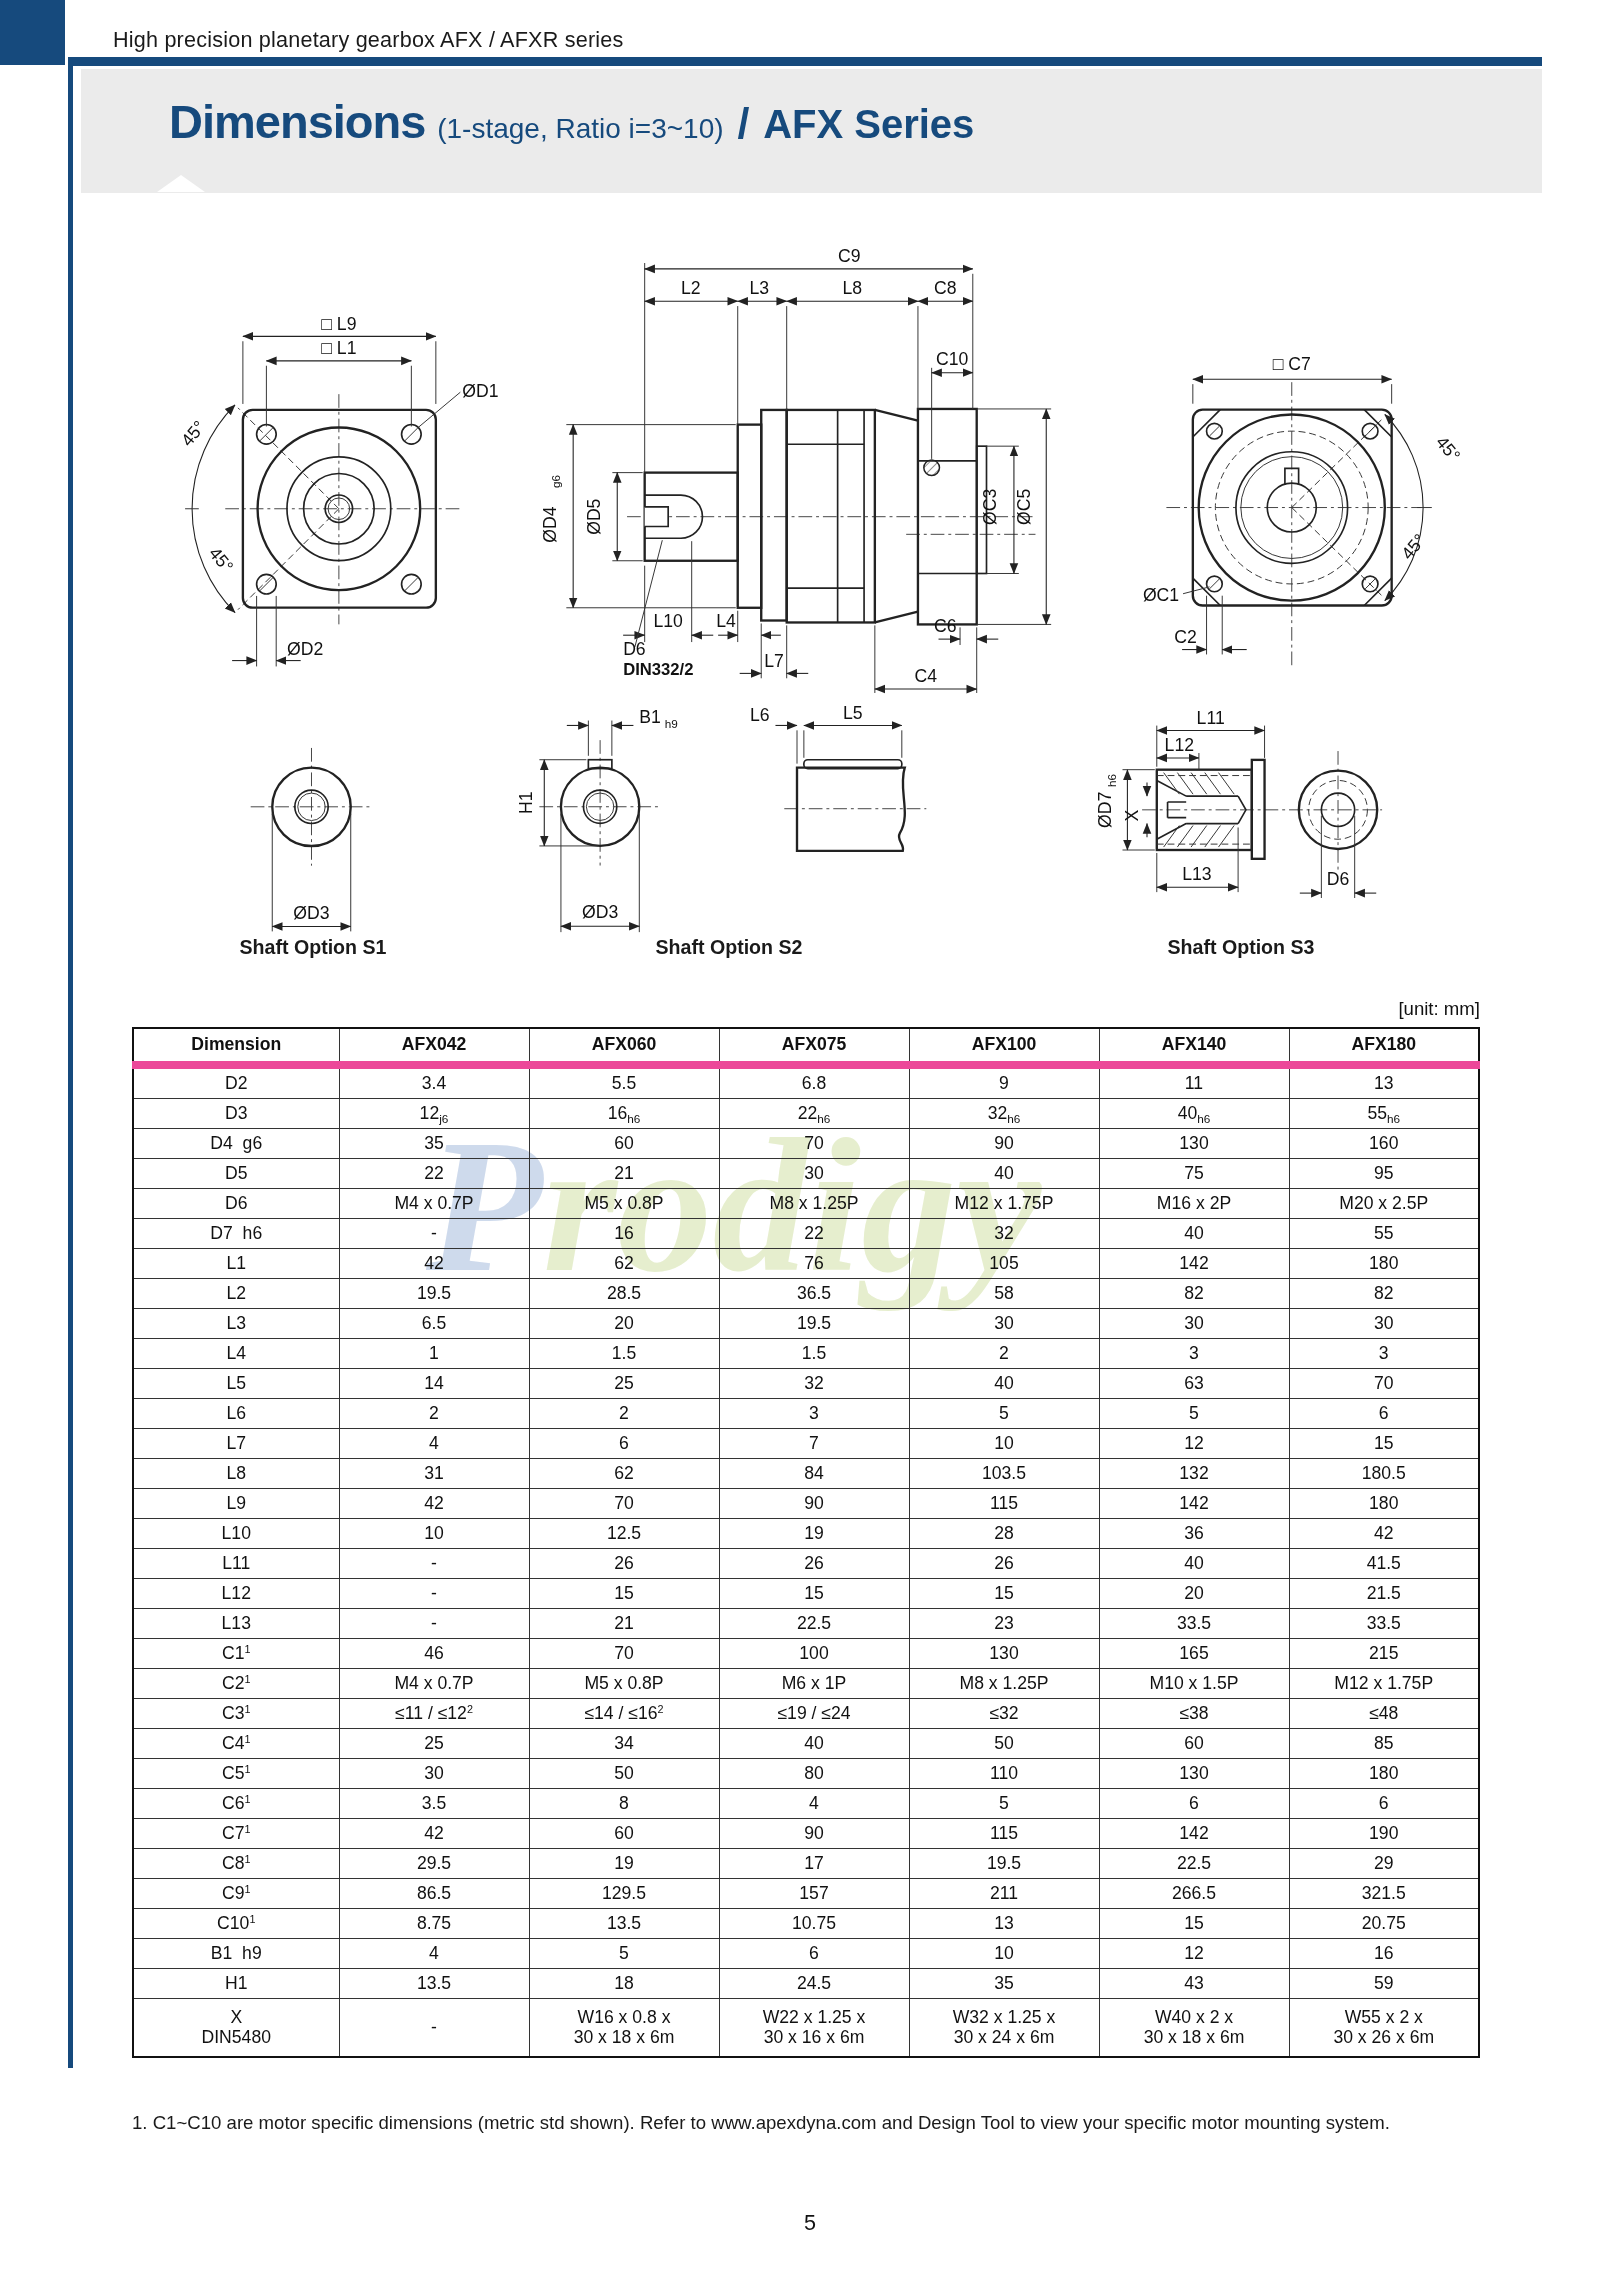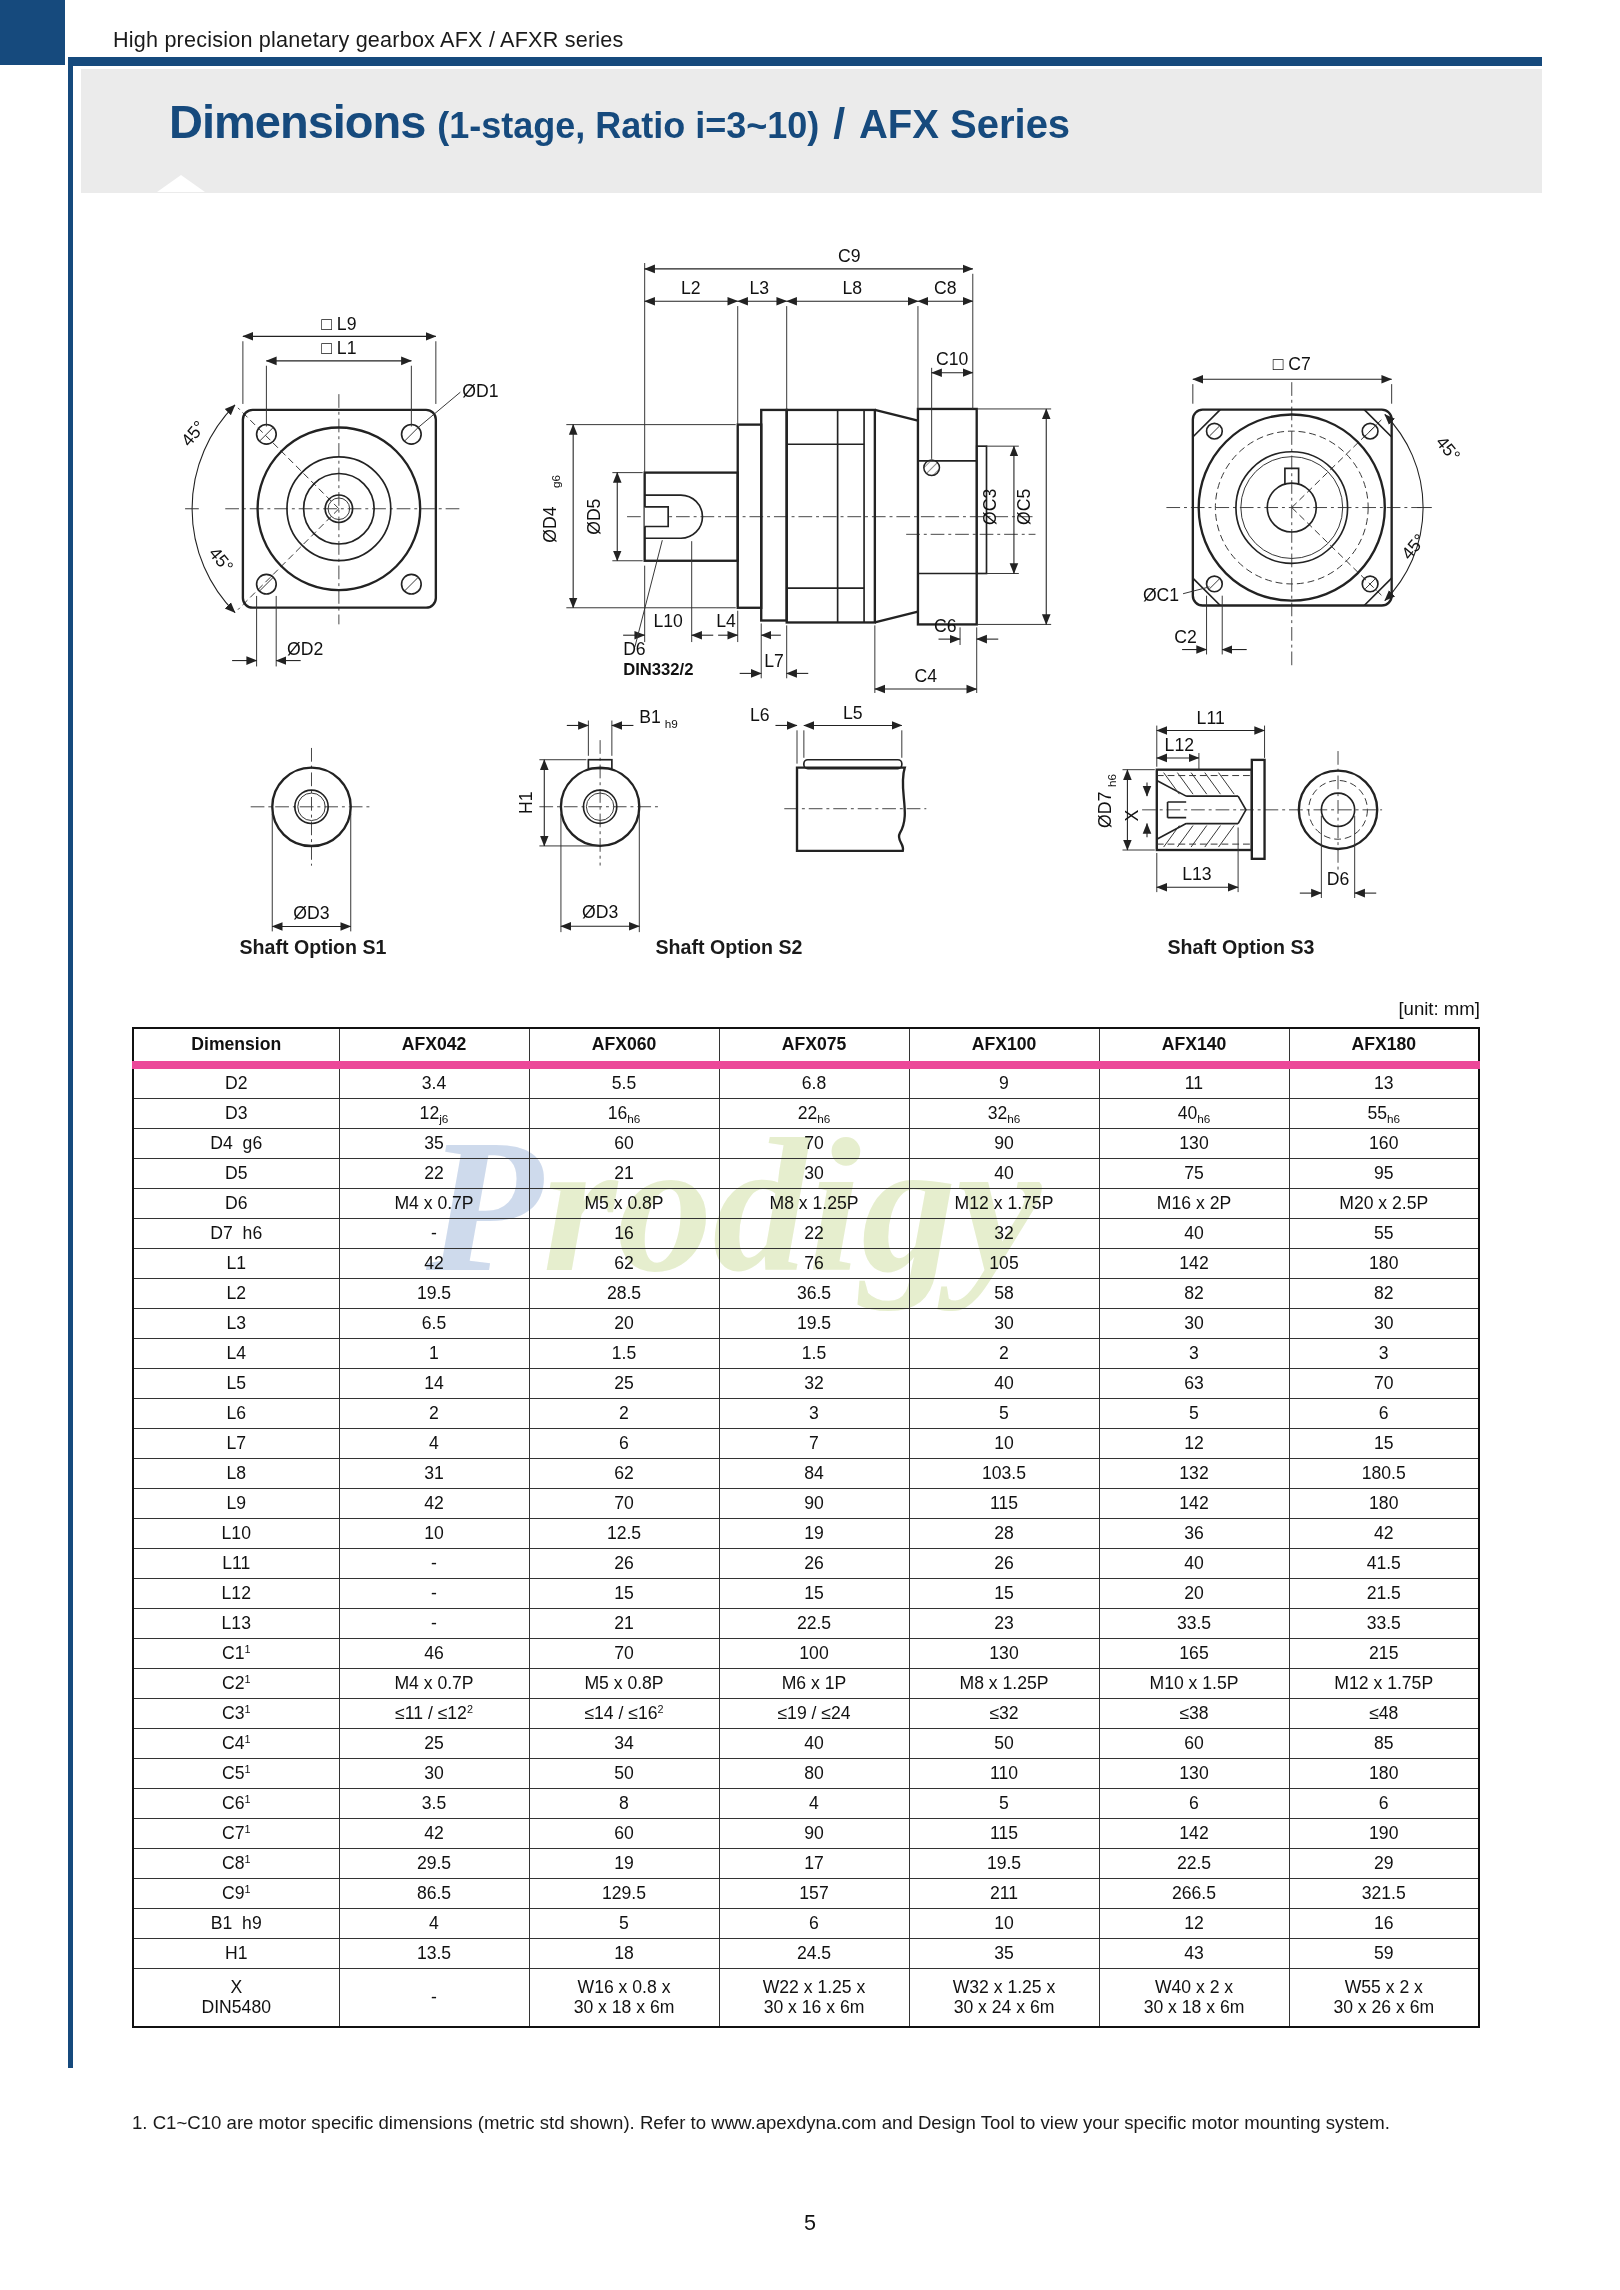--- a/index.html
+++ b/index.html
@@ -10,21 +10,21 @@
   #corner-block{left:0;top:0;width:65px;height:65px;background:#164a7d;}
   #header-line{left:113px;top:27.4px;font-size:21.6px;color:#1a1a1a;letter-spacing:0.2px;}
   #top-rule{left:73px;top:57px;width:1470px;height:8.8px;background:#164a7d;}
   #left-rule{left:68px;top:57px;width:4.9px;height:2011px;background:#164a7d;}
   
   #title-band{left:81px;top:69px;width:1461px;height:124px;background:#ebebeb;}
   #band-notch{left:157px;top:175px;width:0;height:0;border-left:24.5px solid transparent;
               border-right:24.5px solid transparent;border-bottom:17.6px solid #fff;}
   #title-row{left:162px;top:94px;display:flex;align-items:baseline;gap:11.8px;color:#164a7d;white-space:nowrap;}
   #title-main{font-size:47px;font-weight:bold;letter-spacing:-1px;margin-left:7px;}
-  #title-qual{font-size:36px;font-weight:bold;}
+  #title-qual{font-size:28px;font-weight:normal;}
   #title-sep{font-size:43px;font-weight:bold;padding:0 2px;}
   #title-series{font-size:40px;font-weight:bold;}
   
   svg{overflow:visible;}
   .o{fill:none;stroke:#222;stroke-width:2.4;}
   .o2{fill:none;stroke:#222;stroke-width:1.7;}
   .t{fill:none;stroke:#333;stroke-width:1;}
   .d{fill:none;stroke:#222;stroke-width:1.1;}
   .cl{fill:none;stroke:#444;stroke-width:1;stroke-dasharray:14 4 3 4;}
   .dsh{fill:none;stroke:#333;stroke-width:1;stroke-dasharray:7 4;}
@@ -612,20 +612,29 @@
           <tr>
             <td>C9<sup>1</sup></td>
             <td>86.5</td>
             <td>129.5</td>
             <td>157</td>
             <td>211</td>
             <td>266.5</td>
             <td>321.5</td>
           </tr>
           <tr>
+            <td>C10<sup>1</sup></td>
+            <td>8.75</td>
+            <td>13.5</td>
+            <td>10.75</td>
+            <td>13</td>
+            <td>15</td>
+            <td>20.75</td>
+          </tr>
+          <tr>
             <td>B1&nbsp;&nbsp;h9</td>
             <td>4</td>
             <td>5</td>
             <td>6</td>
             <td>10</td>
             <td>12</td>
             <td>16</td>
           </tr>
           <tr>
             <td>H1</td>

